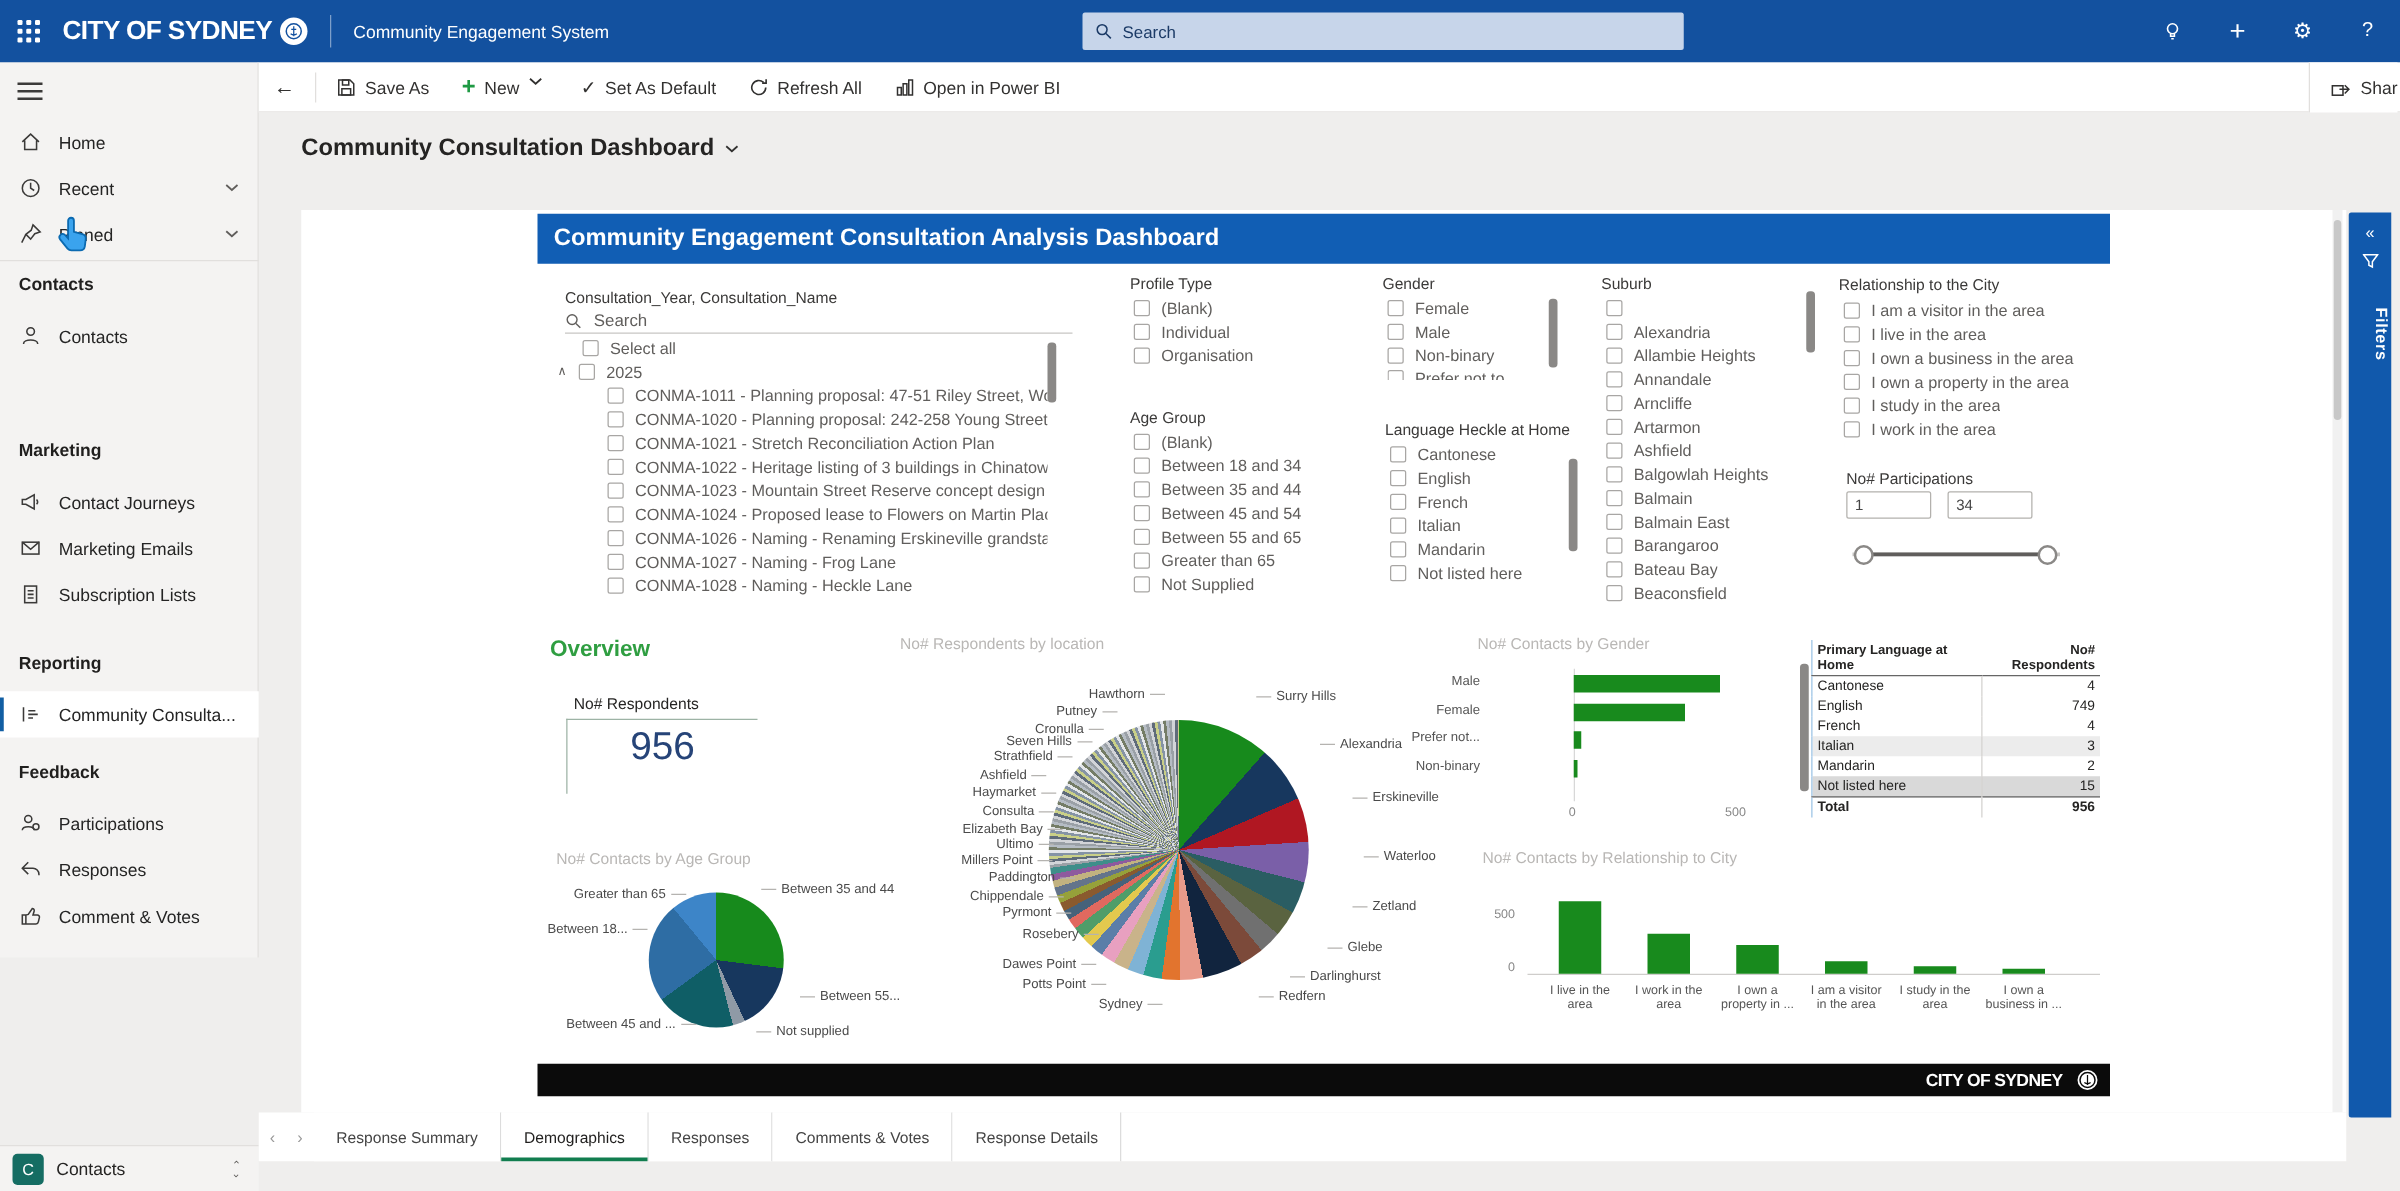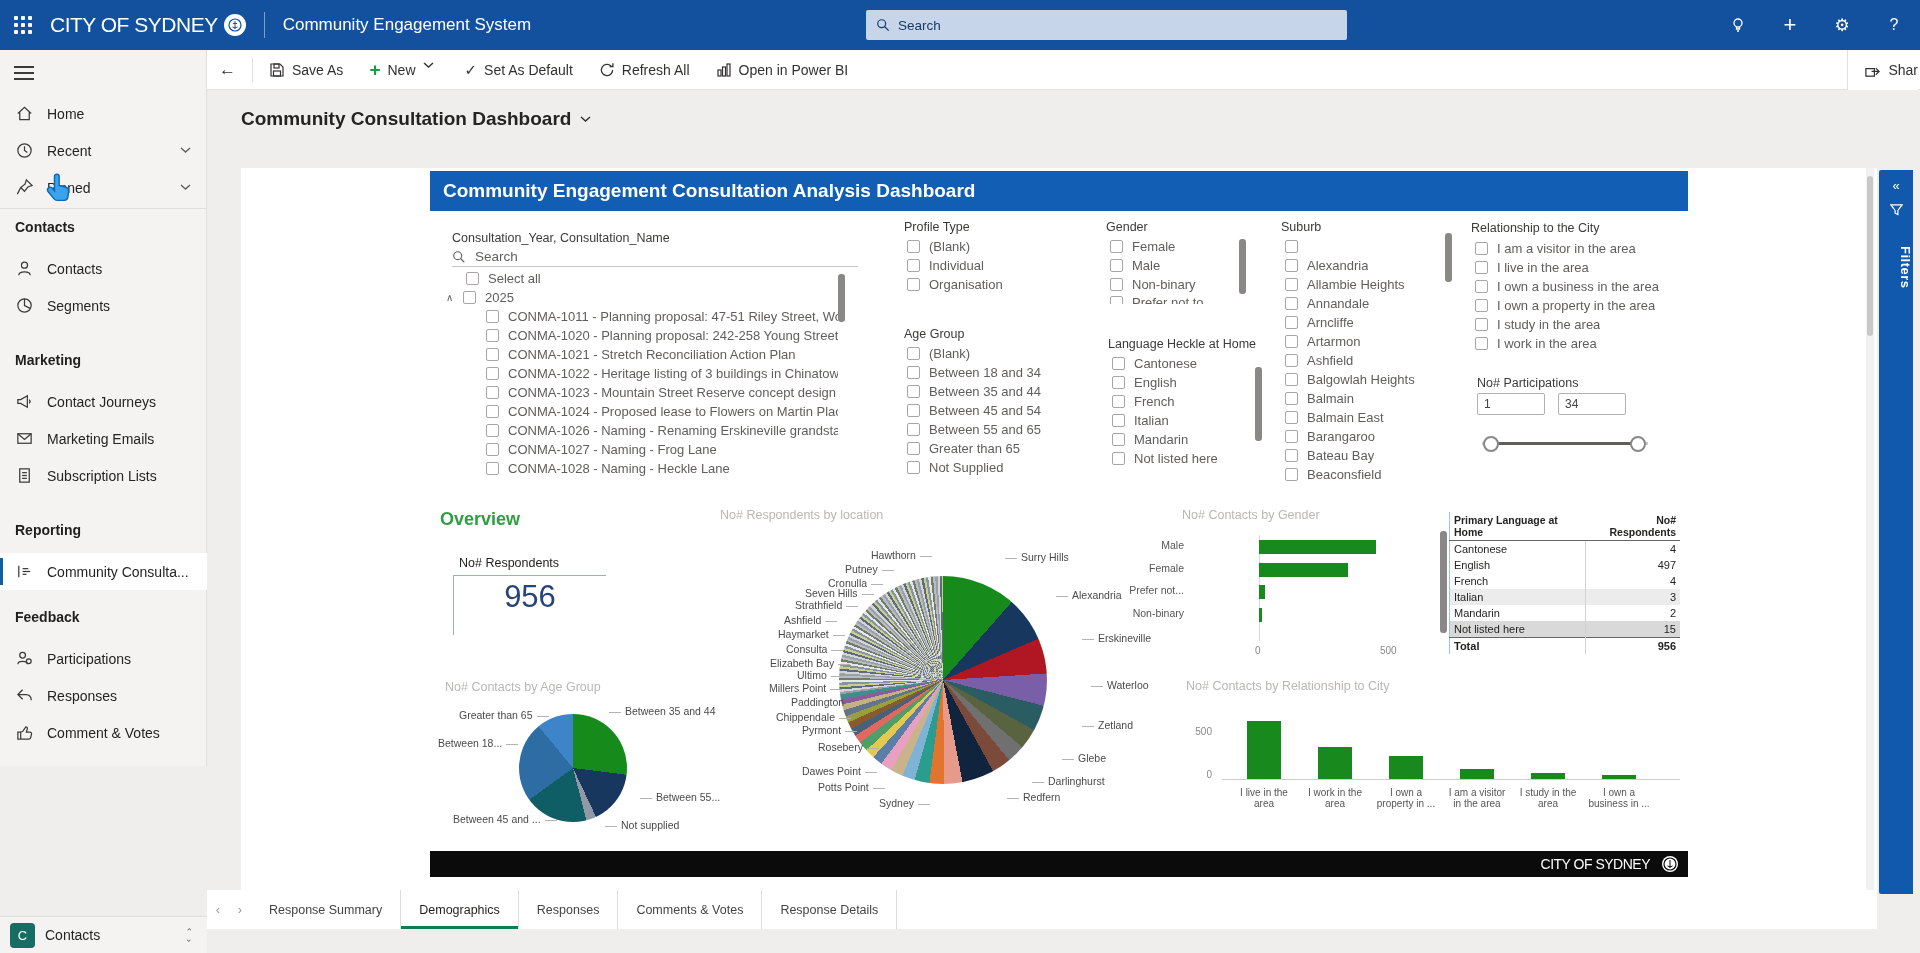--- a/index.html
+++ b/index.html
@@ -5,25 +5,25 @@
   *{margin:0;padding:0;box-sizing:border-box}
   html,body{width:1920px;height:953px;overflow:hidden}
   body{font-family:"Liberation Sans","DejaVu Sans",sans-serif;background:#efeeed;color:#252423}
   .abs{position:absolute}
   #app{position:relative;width:1920px;height:953px}
 
   
   #topbar{position:absolute;left:0;top:0;width:1920px;height:50px;background:#13519f;display:flex;align-items:center;color:#fff}
   .waffle{display:grid;grid-template-columns:repeat(3,4px);grid-gap:3px;margin:0 18px 0 14px;cursor:pointer}
   .waffle i{width:4px;height:4px;background:#fff;border-radius:1px}
-  .logo-txt{font-weight:normal;font-size:21px;letter-spacing:-0.5px;white-space:nowrap}
+  .logo-txt{font-weight:bold;font-size:21px;letter-spacing:-0.5px;white-space:nowrap}
   .emblem{width:22px;height:22px;background:#fff;border-radius:50%;margin-left:6px;display:flex;align-items:center;justify-content:center}
   .emblem svg{width:14px;height:14px}
   .tb-div{width:1px;height:26px;background:rgba(255,255,255,.45);margin:0 18px}
-  .app-title{font-size:17px;white-space:nowrap}
+  .app-title{font-size:14px;white-space:nowrap}
   #top-search{position:absolute;left:866px;top:10px;width:481px;height:30px;background:#c7d5ea;border:none;border-radius:2px;display:flex;align-items:center;padding-left:10px;color:#1b3a66}
   #top-search input{border:none;background:transparent;outline:none;font-size:13.5px;color:#1b3a66;margin-left:8px;width:400px;font-family:inherit}
   #top-search input::placeholder{color:#1b3a66}
   .top-ic{position:absolute;top:14px;width:22px;height:22px;display:flex;align-items:center;justify-content:center;font-size:17px;color:#fff;cursor:pointer}
 
   
   #sidebar{position:absolute;left:0;top:50px;width:207px;height:716px;background:#f4f3f2;border-right:1px solid #e1dfdd}
   .burger{position:absolute;left:14px;top:12px;width:20px;cursor:pointer}
   .burger i{display:block;height:2px;background:#3b3a39;margin:4px 0}
   .s-item{position:absolute;left:0;width:207px;height:37px;display:flex;align-items:center;padding-left:15px;font-size:14px;color:#242424;cursor:pointer}
@@ -190,27 +190,20 @@
     <div class="s-div" style="top:158px"></div>
 
     <div class="s-group" style="top:169px">Contacts</div>
     <div class="s-item" style="top:200px">
       <svg class="ic" viewBox="0 0 20 20">
           <circle cx="10" cy="6.5" r="3.2"></circle>
           <path d="M4 17 c0-4.5 12-4.5 12 0"></path>
         </svg>
       <span>Contacts</span>
     </div>
-    <div class="s-item" style="top:237px">
-      <svg class="ic" viewBox="0 0 20 20">
-          <circle cx="10" cy="10" r="7"></circle>
-          <path d="M10 3 V10 L16 13"></path>
-        </svg>
-      <span>Segments</span>
-    </div>
 
     <div class="s-group" style="top:302px">Marketing</div>
     <div class="s-item" style="top:333px">
       <svg class="ic" viewBox="0 0 20 20">
           <path d="M3 8 V12 H6 L13 16 V4 L6 8 Z M15 8 a3 3 0 0 1 0 4"></path>
         </svg>
       <span>Contact Journeys</span>
     </div>
     <div class="s-item" style="top:370px">
       <svg class="ic" viewBox="0 0 20 20">
@@ -647,21 +640,21 @@
         <th class="num">No# Respondents</th>
       </tr>
           </thead>
       <tbody>
             <tr>
               <td>Cantonese</td>
               <td class="num">4</td>
             </tr>
             <tr>
               <td>English</td>
-              <td class="num">497</td>
+              <td class="num">749</td>
             </tr>
             <tr>
               <td>French</td>
               <td class="num">4</td>
             </tr>
             <tr>
               <td>Italian</td>
               <td class="num">3</td>
             </tr>
             <tr>

